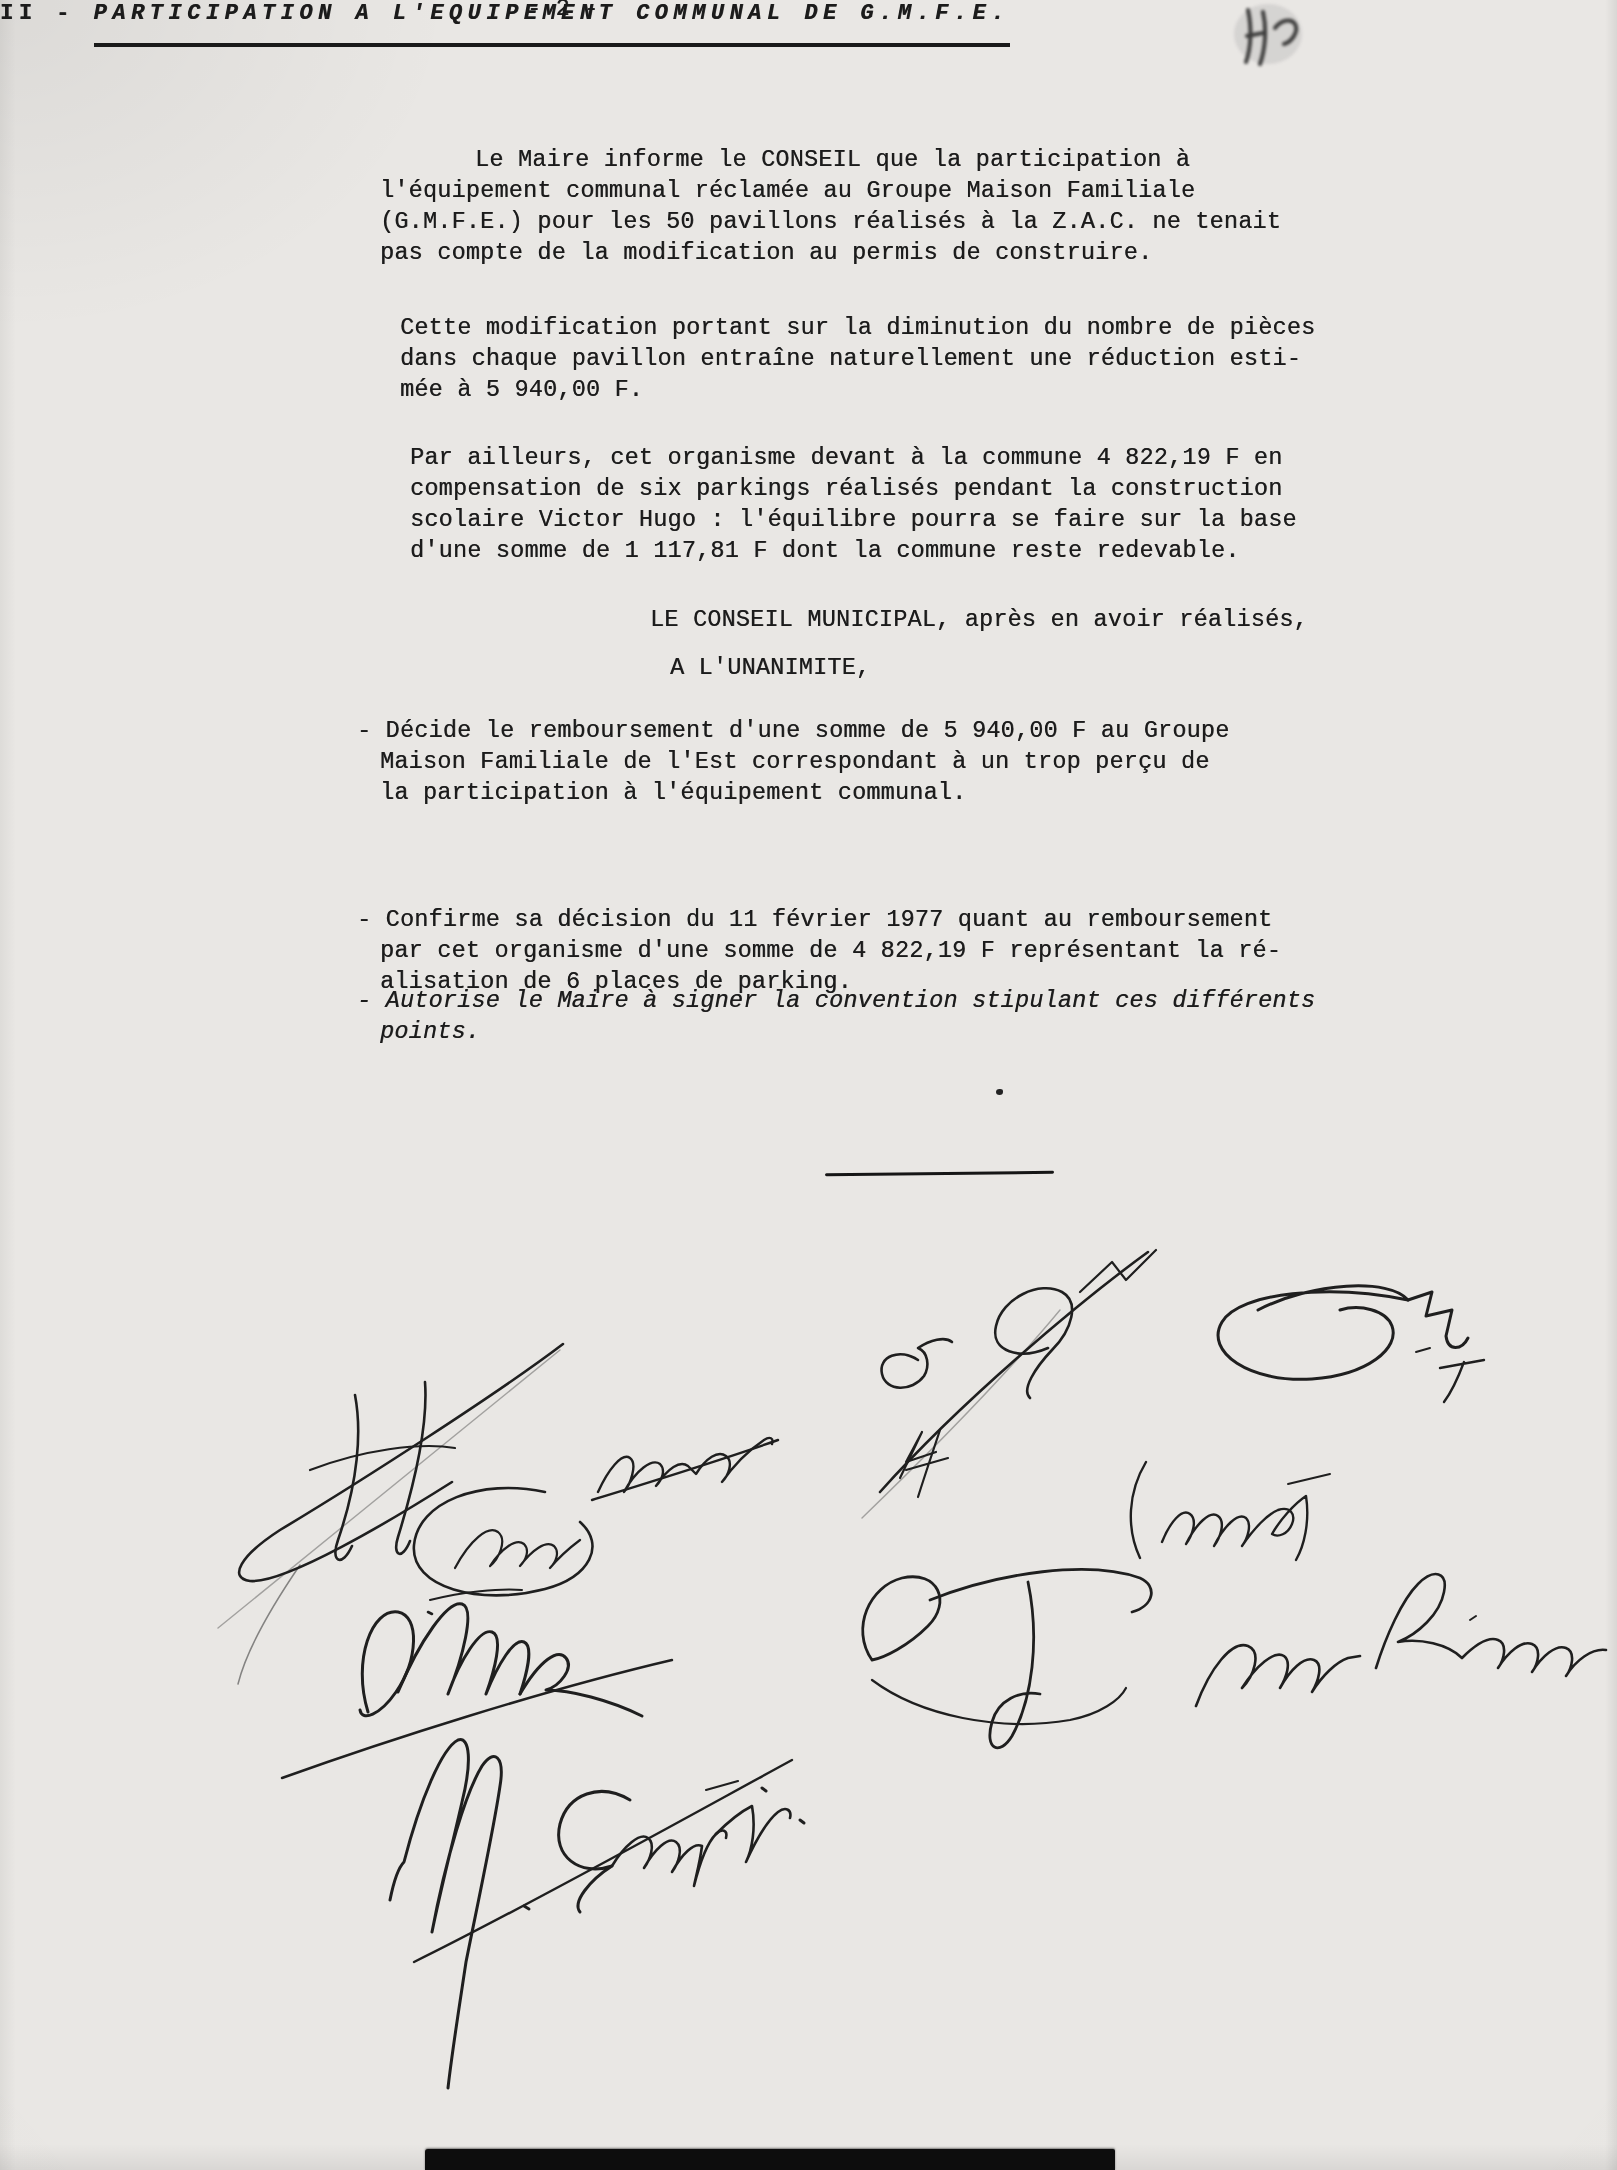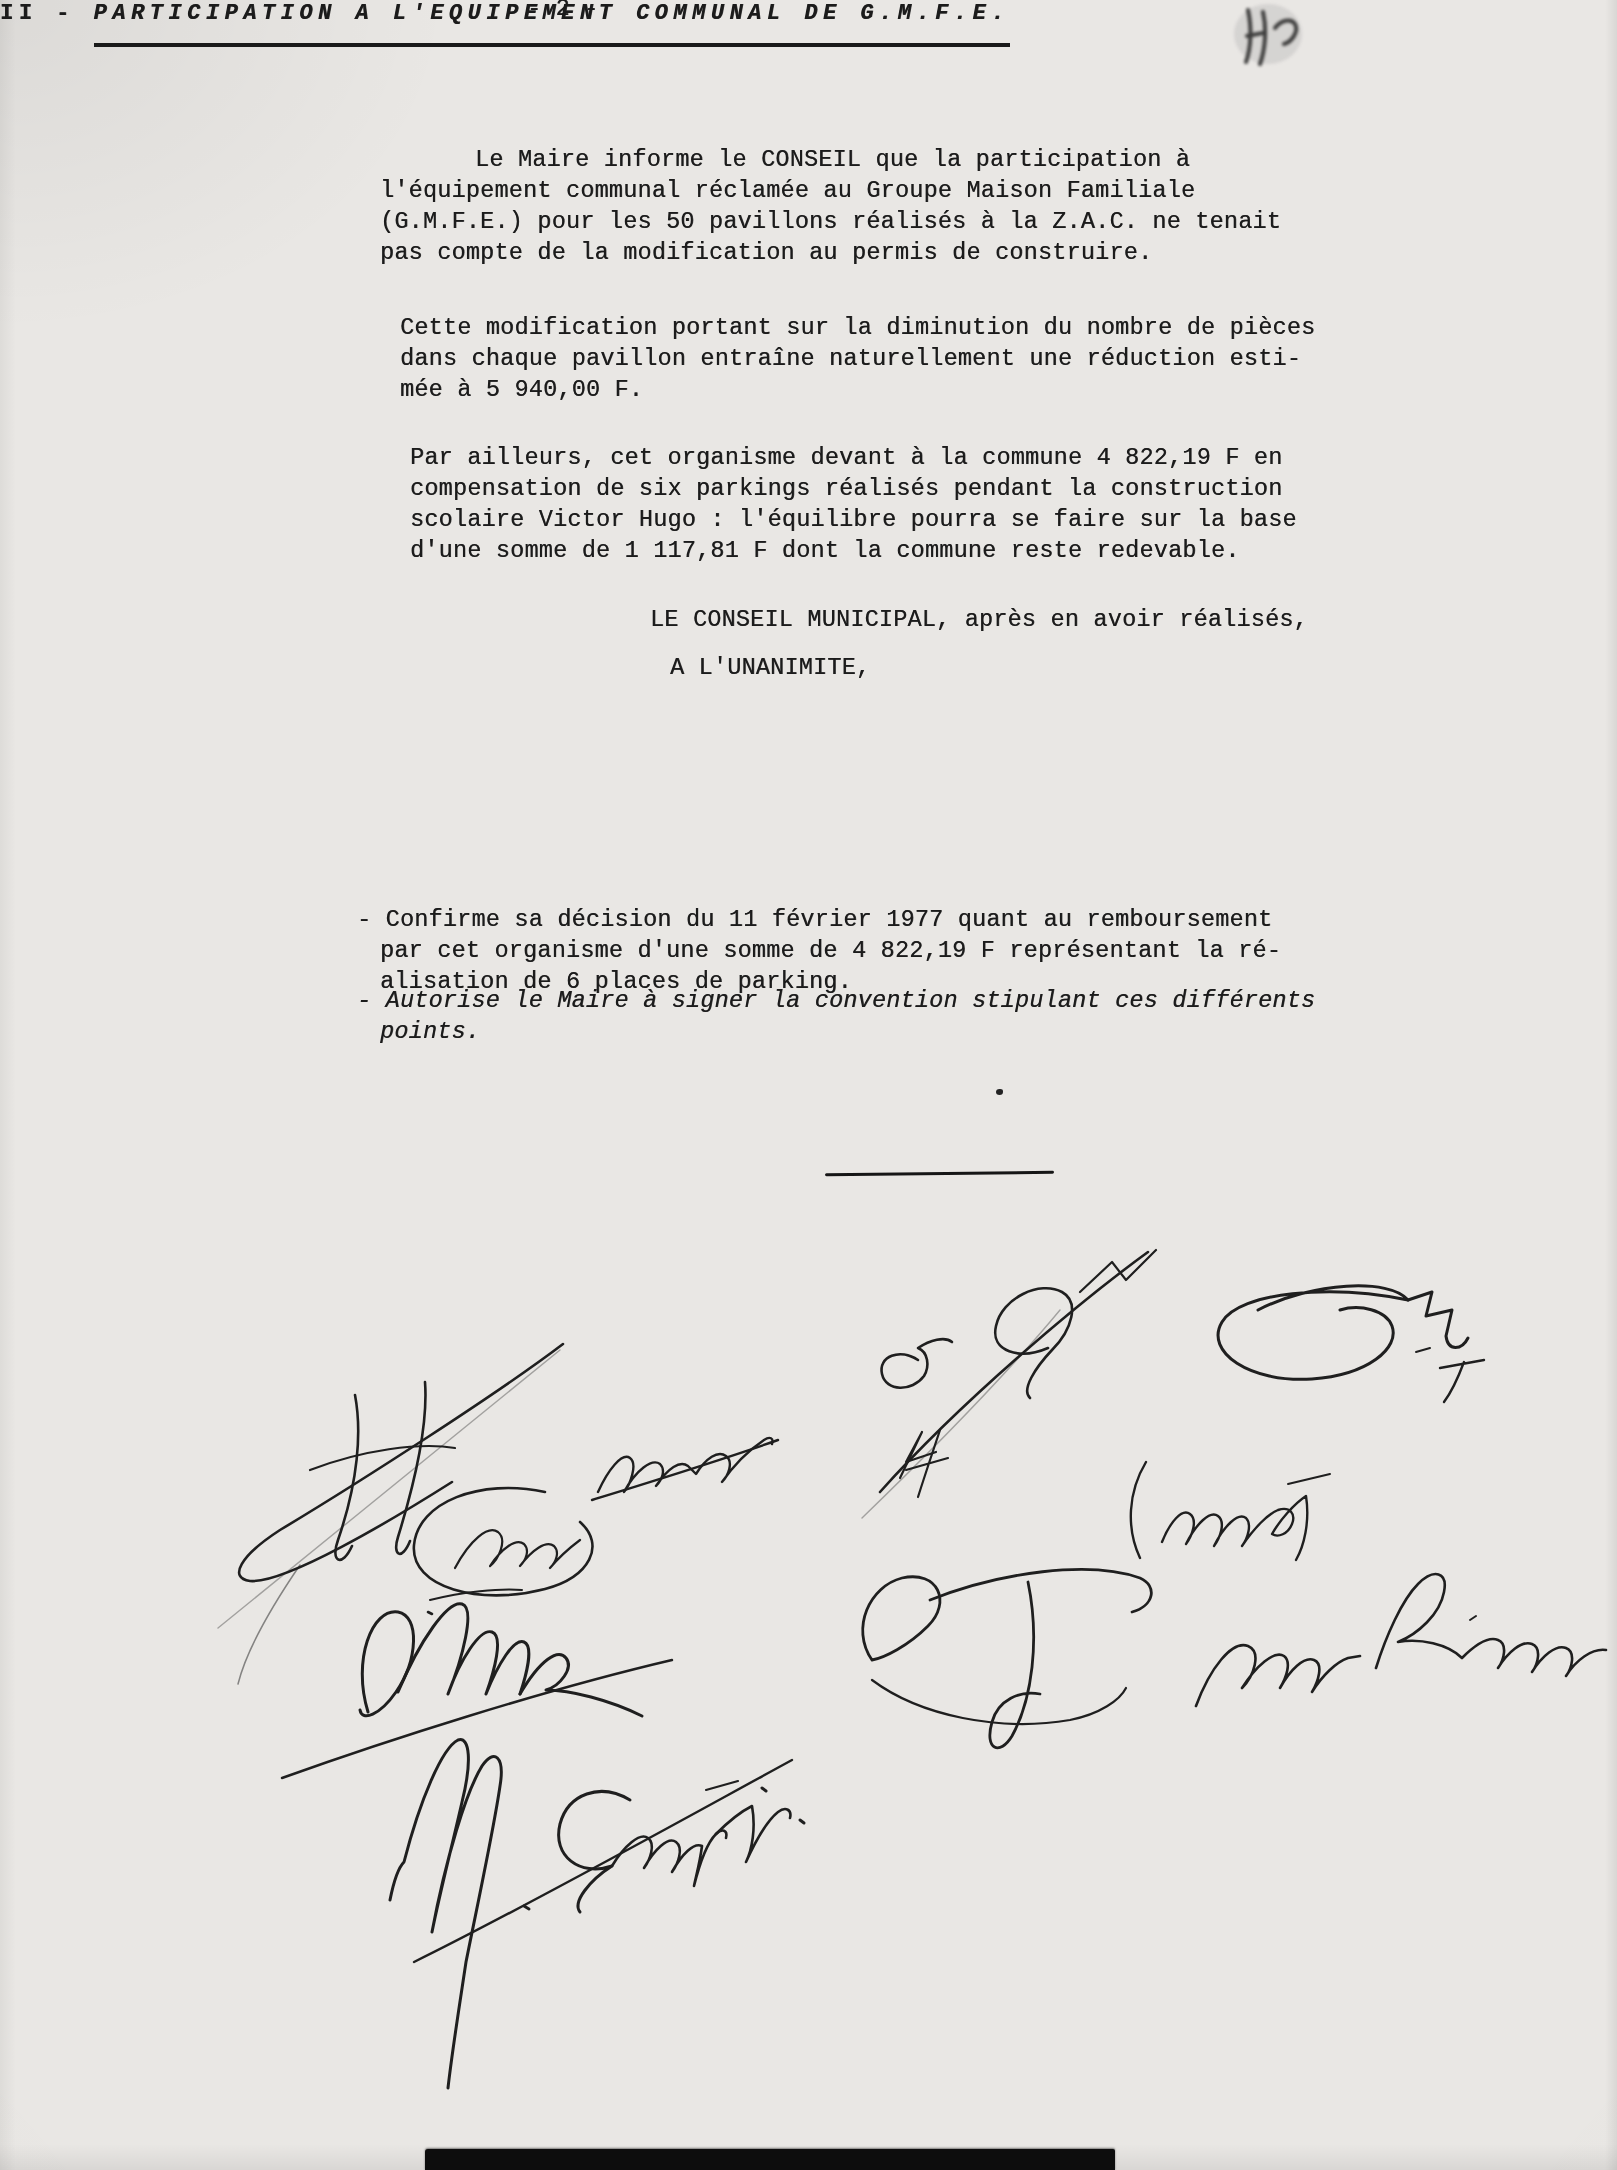--- a/index.html
+++ b/index.html
@@ -101,20 +101,23 @@
 dans chaque pavillon entraîne naturellement une réduction esti-
 mée à 5 940,00 F.</div>
   <div class="typed para-3">Par ailleurs, cet organisme devant à la commune 4 822,19 F en
 compensation de six parkings réalisés pendant la construction
 scolaire Victor Hugo : l'équilibre pourra se faire sur la base
 d'une somme de 1 117,81 F dont la commune reste redevable.</div>
 
   <div class="typed res-1">LE CONSEIL MUNICIPAL, après en avoir réalisés,</div>
   <div class="typed res-2">A L'UNANIMITE,</div>
 
+  <div class="typed decision dec-1">- Décide le remboursement d'une somme de 5 940,00 F au Groupe
+Maison Familiale de l'Est correspondant à un trop perçu de
+la participation à l'équipement communal.</div>
   <div class="typed decision dec-2">- Confirme sa décision du 11 février 1977 quant au remboursement
 par cet organisme d'une somme de 4 822,19 F représentant la ré-
 alisation de 6 places de parking.</div>
   <div class="typed decision dec-3">- Autorise le Maire à signer la convention stipulant ces différents
 points.</div>
 
   <div class="ink-dot"></div>
   <div class="signature-rule"></div>
 
   <svg class="sig-svg" viewBox="0 0 1617 2170" aria-hidden="true">

